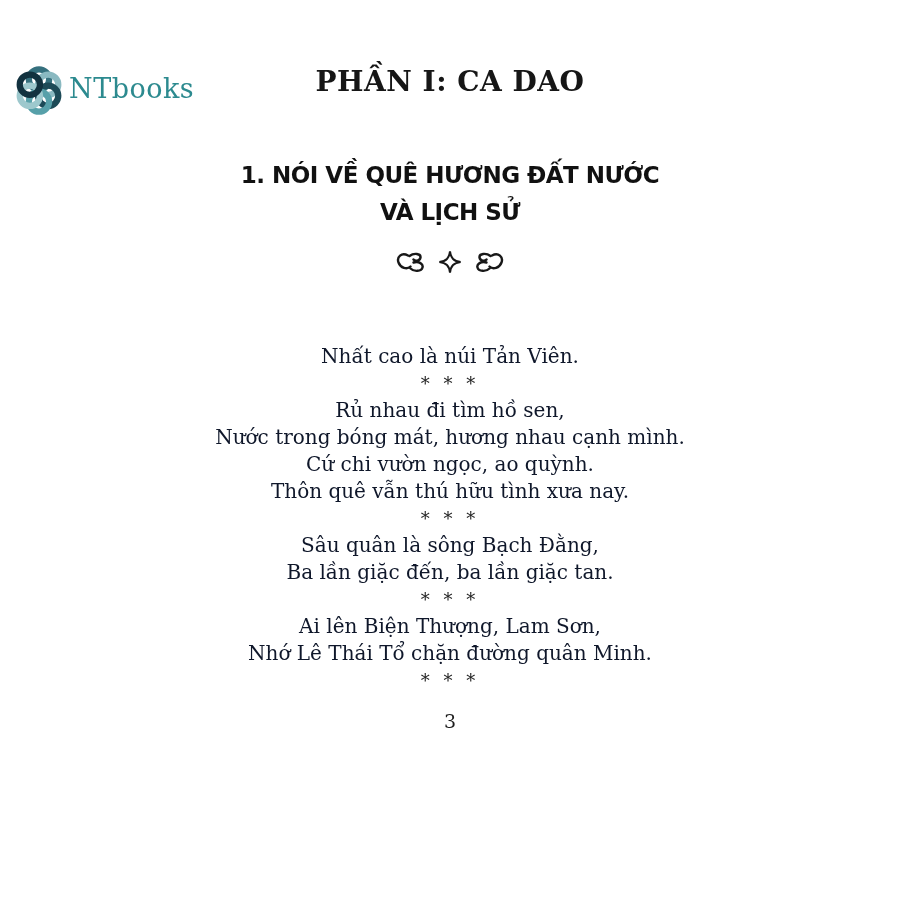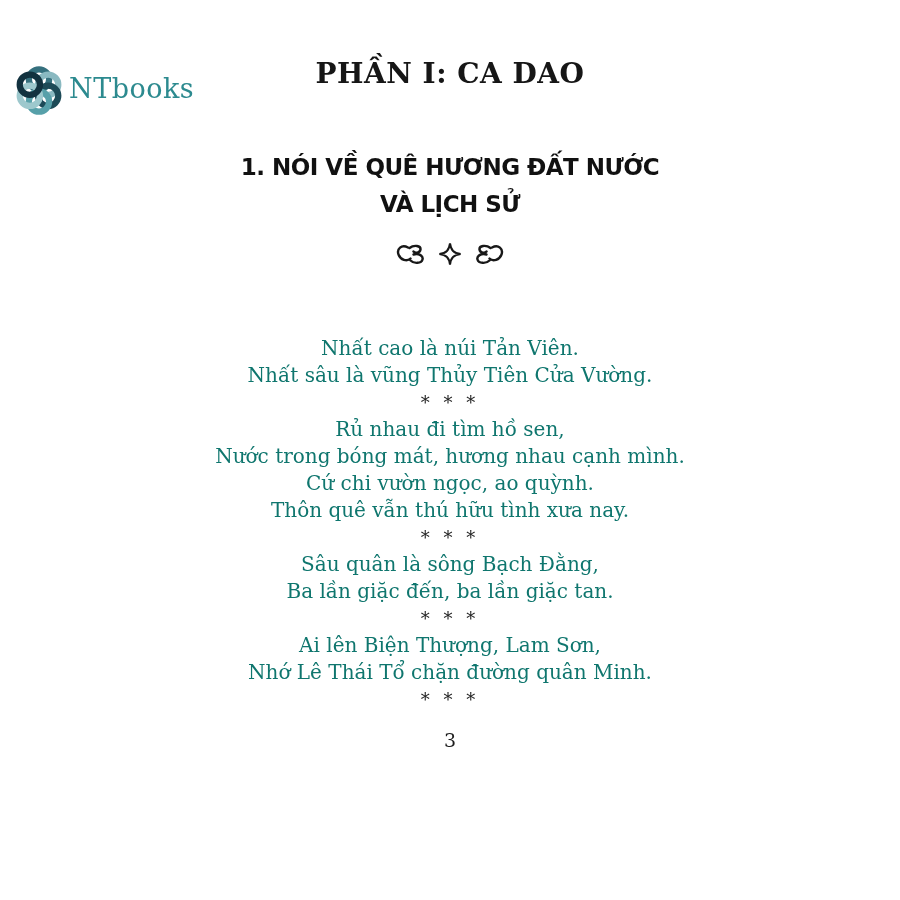--- a/index.html
+++ b/index.html
@@ -33,21 +33,21 @@
   }
   
   .content {
     position: absolute;
     top: 0; left: 0;
     width: 900px;
     text-align: center;
     color: #1d1d1d;
   }
   .part-title {
-    margin: 2px;
+    margin: 10px;
     padding-top: 53px;
     font-family: "DejaVu Serif", serif;
     font-weight: bold;
     font-size: 28px;
     line-height: 38px;
     letter-spacing: 0.5px;
     color: #161616;
   }
   .section-heading {
     margin: 56px 0 18px 0;
@@ -69,21 +69,21 @@
   }
   .ornament svg { display: block; }
   .poem {
     margin-top: 68px;
   }
   .poem p {
     margin: 0;
     font-family: "DejaVu Serif", serif;
     font-size: 20px;
     line-height: 27px;
-    color: #0f766e;
+    color: #0f172a;
   }
   .poem p.sep {
     font-size: 18px;
     letter-spacing: 4px;
     color: #222222;
   }
   .page-number {
     margin-top: 16px;
     font-family: "DejaVu Serif", serif;
     font-size: 19px;
@@ -129,21 +129,20 @@
         <g transform="translate(30,0) scale(-1,1)">
           <path d="M13 4.5 C6.5 1 1.5 6 3.5 11.5 C5.5 17 12 19 15.5 15.5
                    M14.5 5 C19 1.5 26 2.5 25.5 6.5 C25 10 20 10.5 18.5 8.5
                    M18.5 11.5 C24 10 28.5 13 27.5 16.5 C26.5 20.5 19 21 15.5 17.5" fill="none" stroke="#181818" stroke-width="2.4" stroke-linecap="round"></path>
         </g>
       </svg>
     </div>
 
     <div class="poem">
       <p>Nhất cao là núi Tản Viên.</p>
-      <p>Nhất sâu là vũng Thủy Tiên Cửa Vường.</p>
       <p class="sep">* * *</p>
 
       <p>Rủ nhau đi tìm hồ sen,</p>
       <p>Nước trong bóng mát, hương nhau cạnh mình.</p>
       <p>Cứ chi vườn ngọc, ao quỳnh.</p>
       <p>Thôn quê vẫn thú hữu tình xưa nay.</p>
       <p class="sep">* * *</p>
 
       <p>Sâu quân là sông Bạch Đằng,</p>
       <p>Ba lần giặc đến, ba lần giặc tan.</p>

